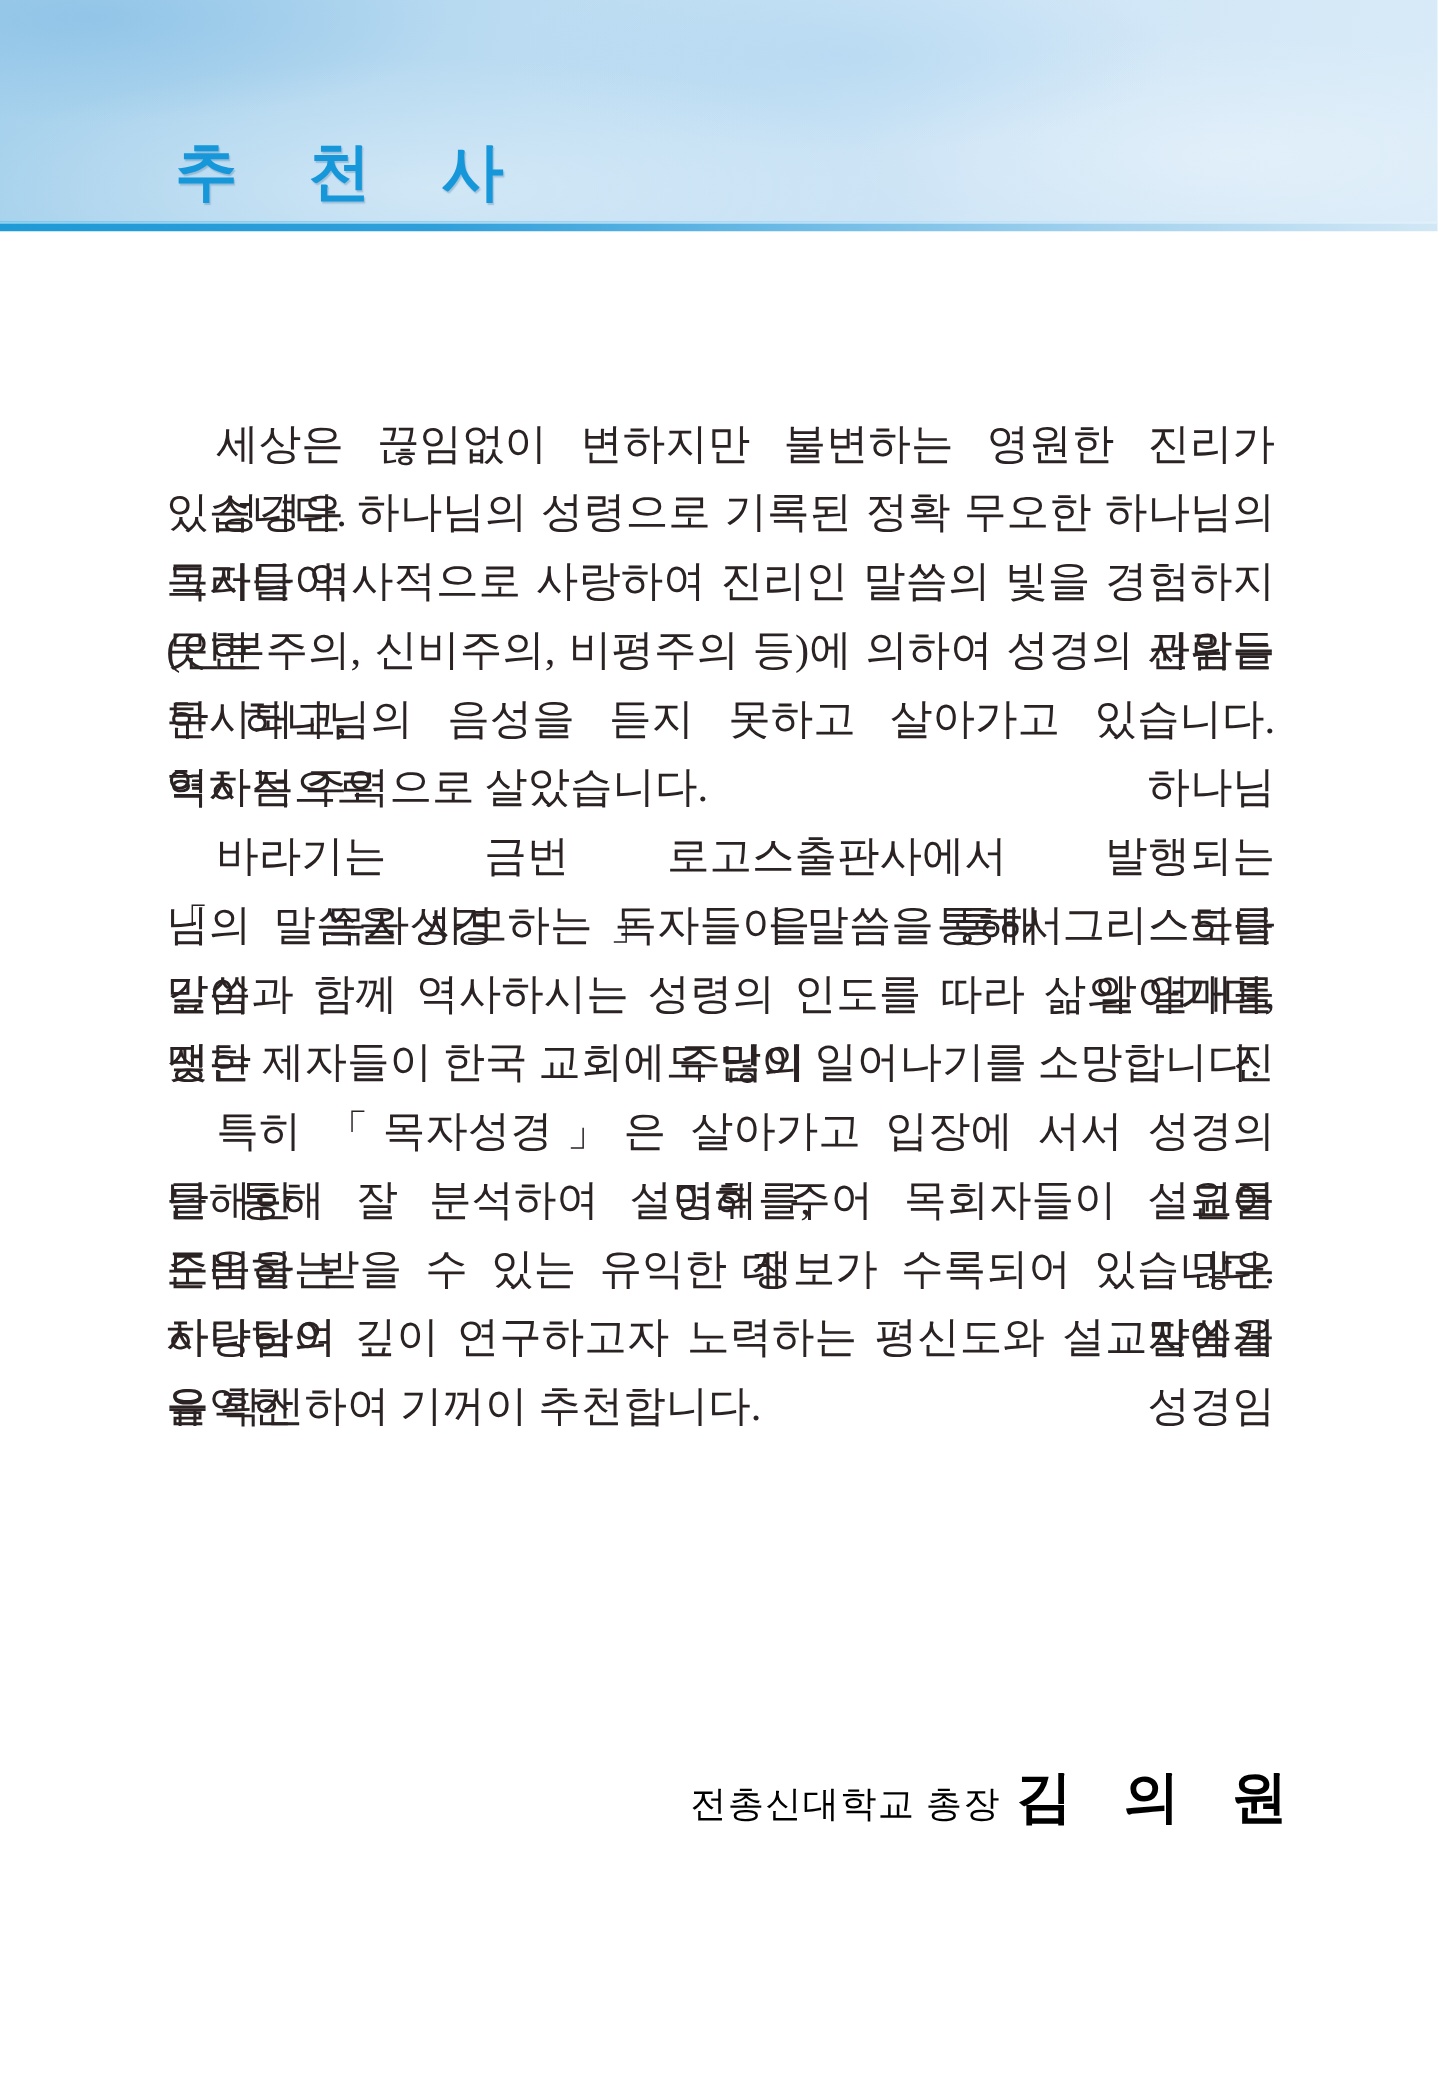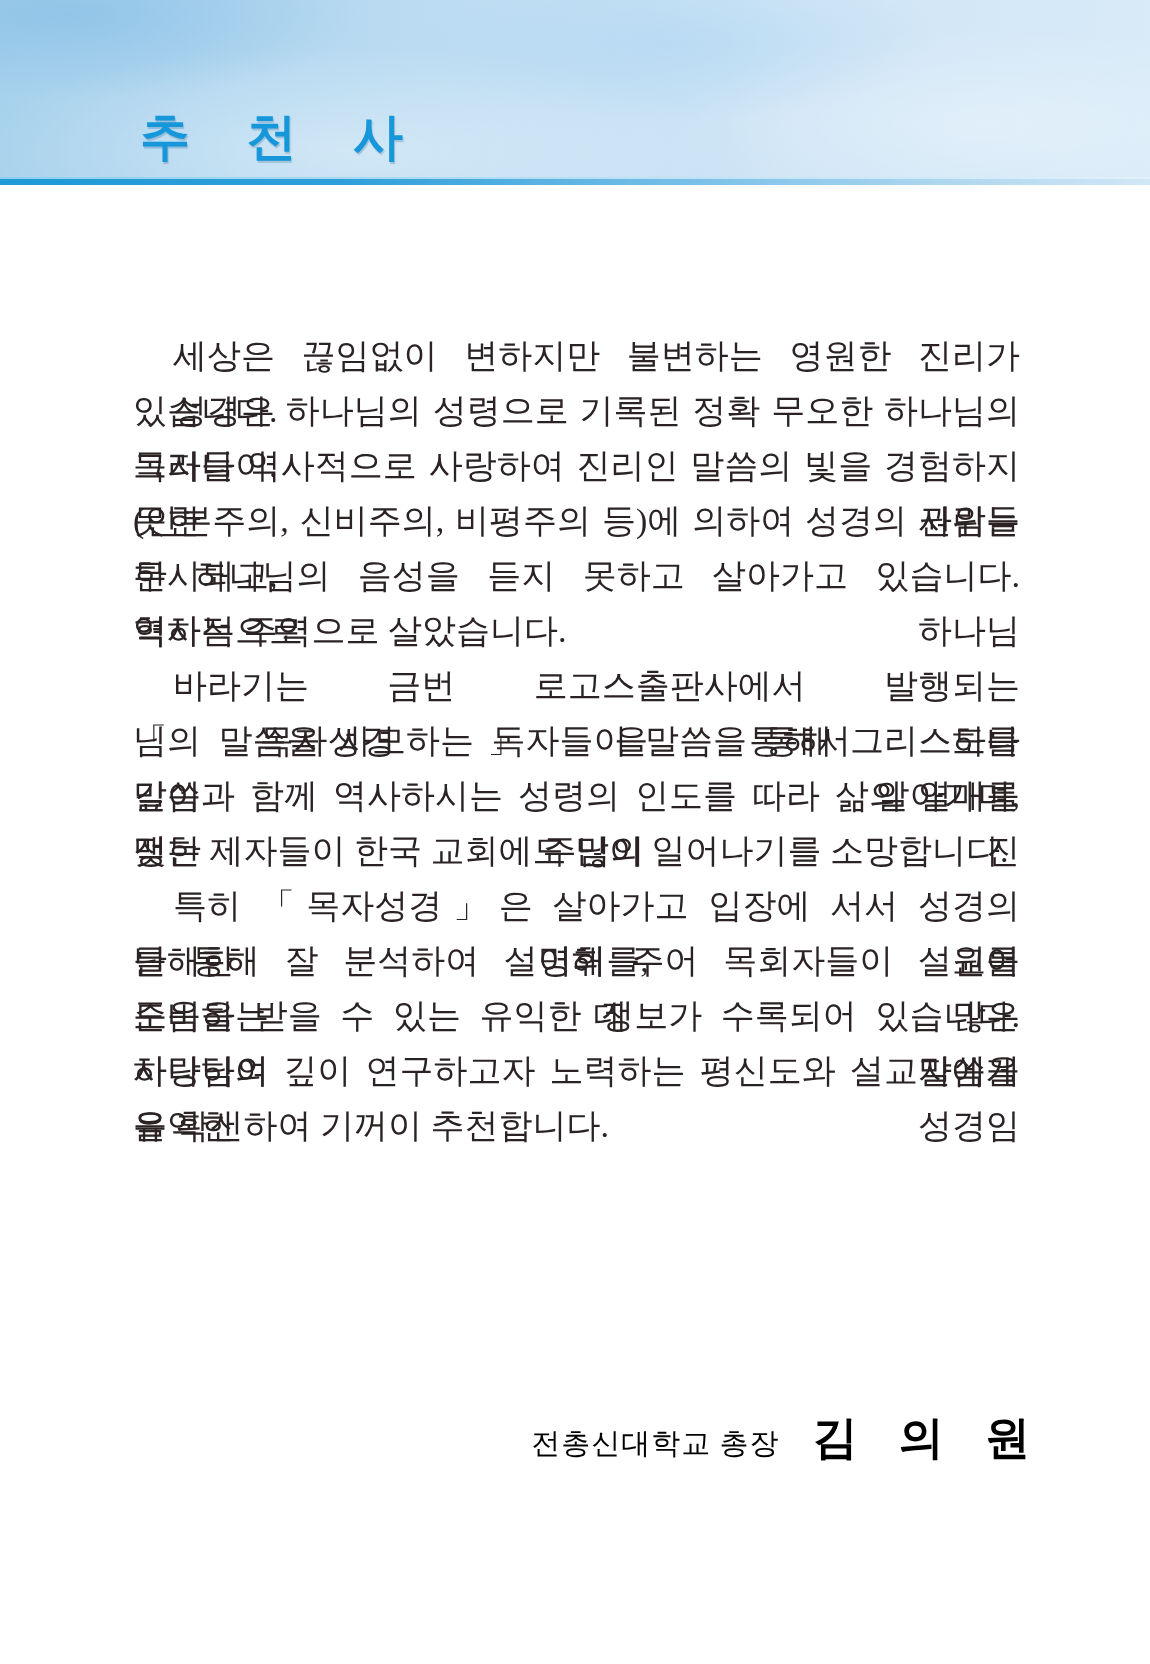--- a/index.html
+++ b/index.html
@@ -75,21 +75,21 @@
   .line.last { text-align-last: left; }
   .line.indent { text-indent: 40px; }
 
   
   .signature {
     position: absolute;
     right: 127px;
     top: 1408px;
     display: flex;
     align-items: baseline;
-    gap: 33px;
+    gap: 12px;
     white-space: nowrap;
   }
   .sig-affiliation { font-size: 29px; letter-spacing: 1px; }
   .sig-name {
     font-size: 45px;
     font-weight: bold;
     word-spacing: 24px;
     letter-spacing: 3px;
   }
 </style>

